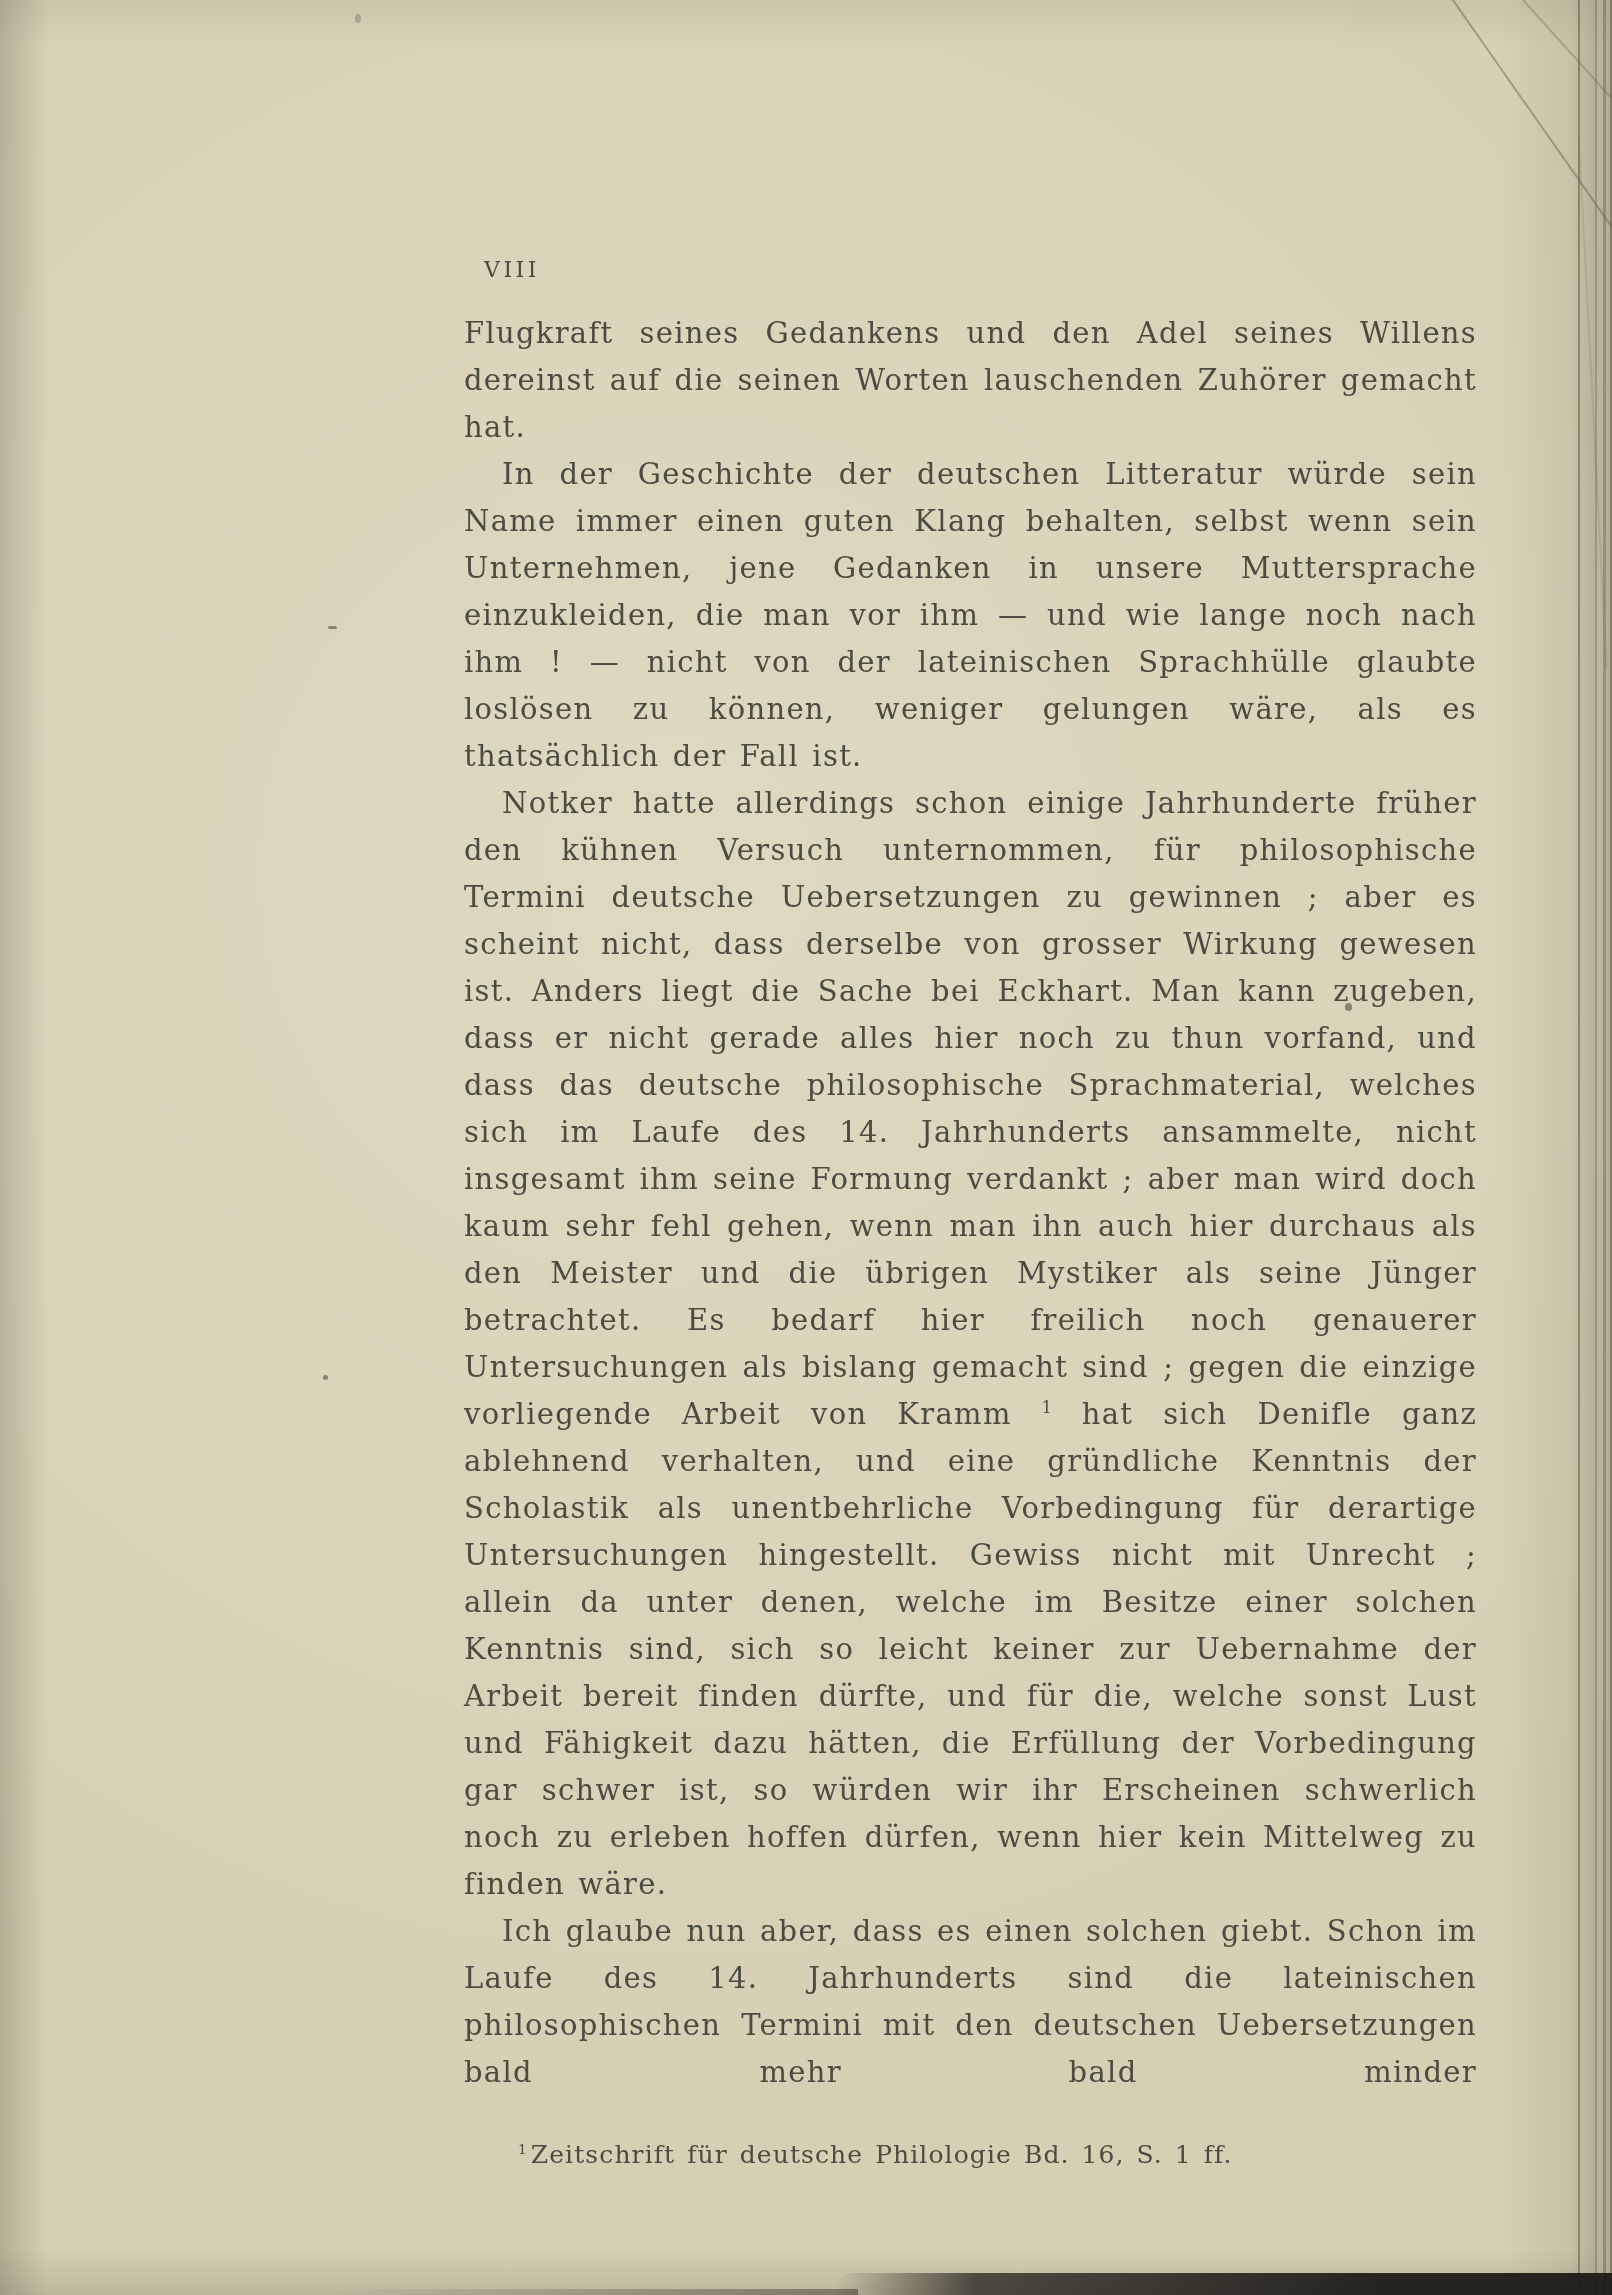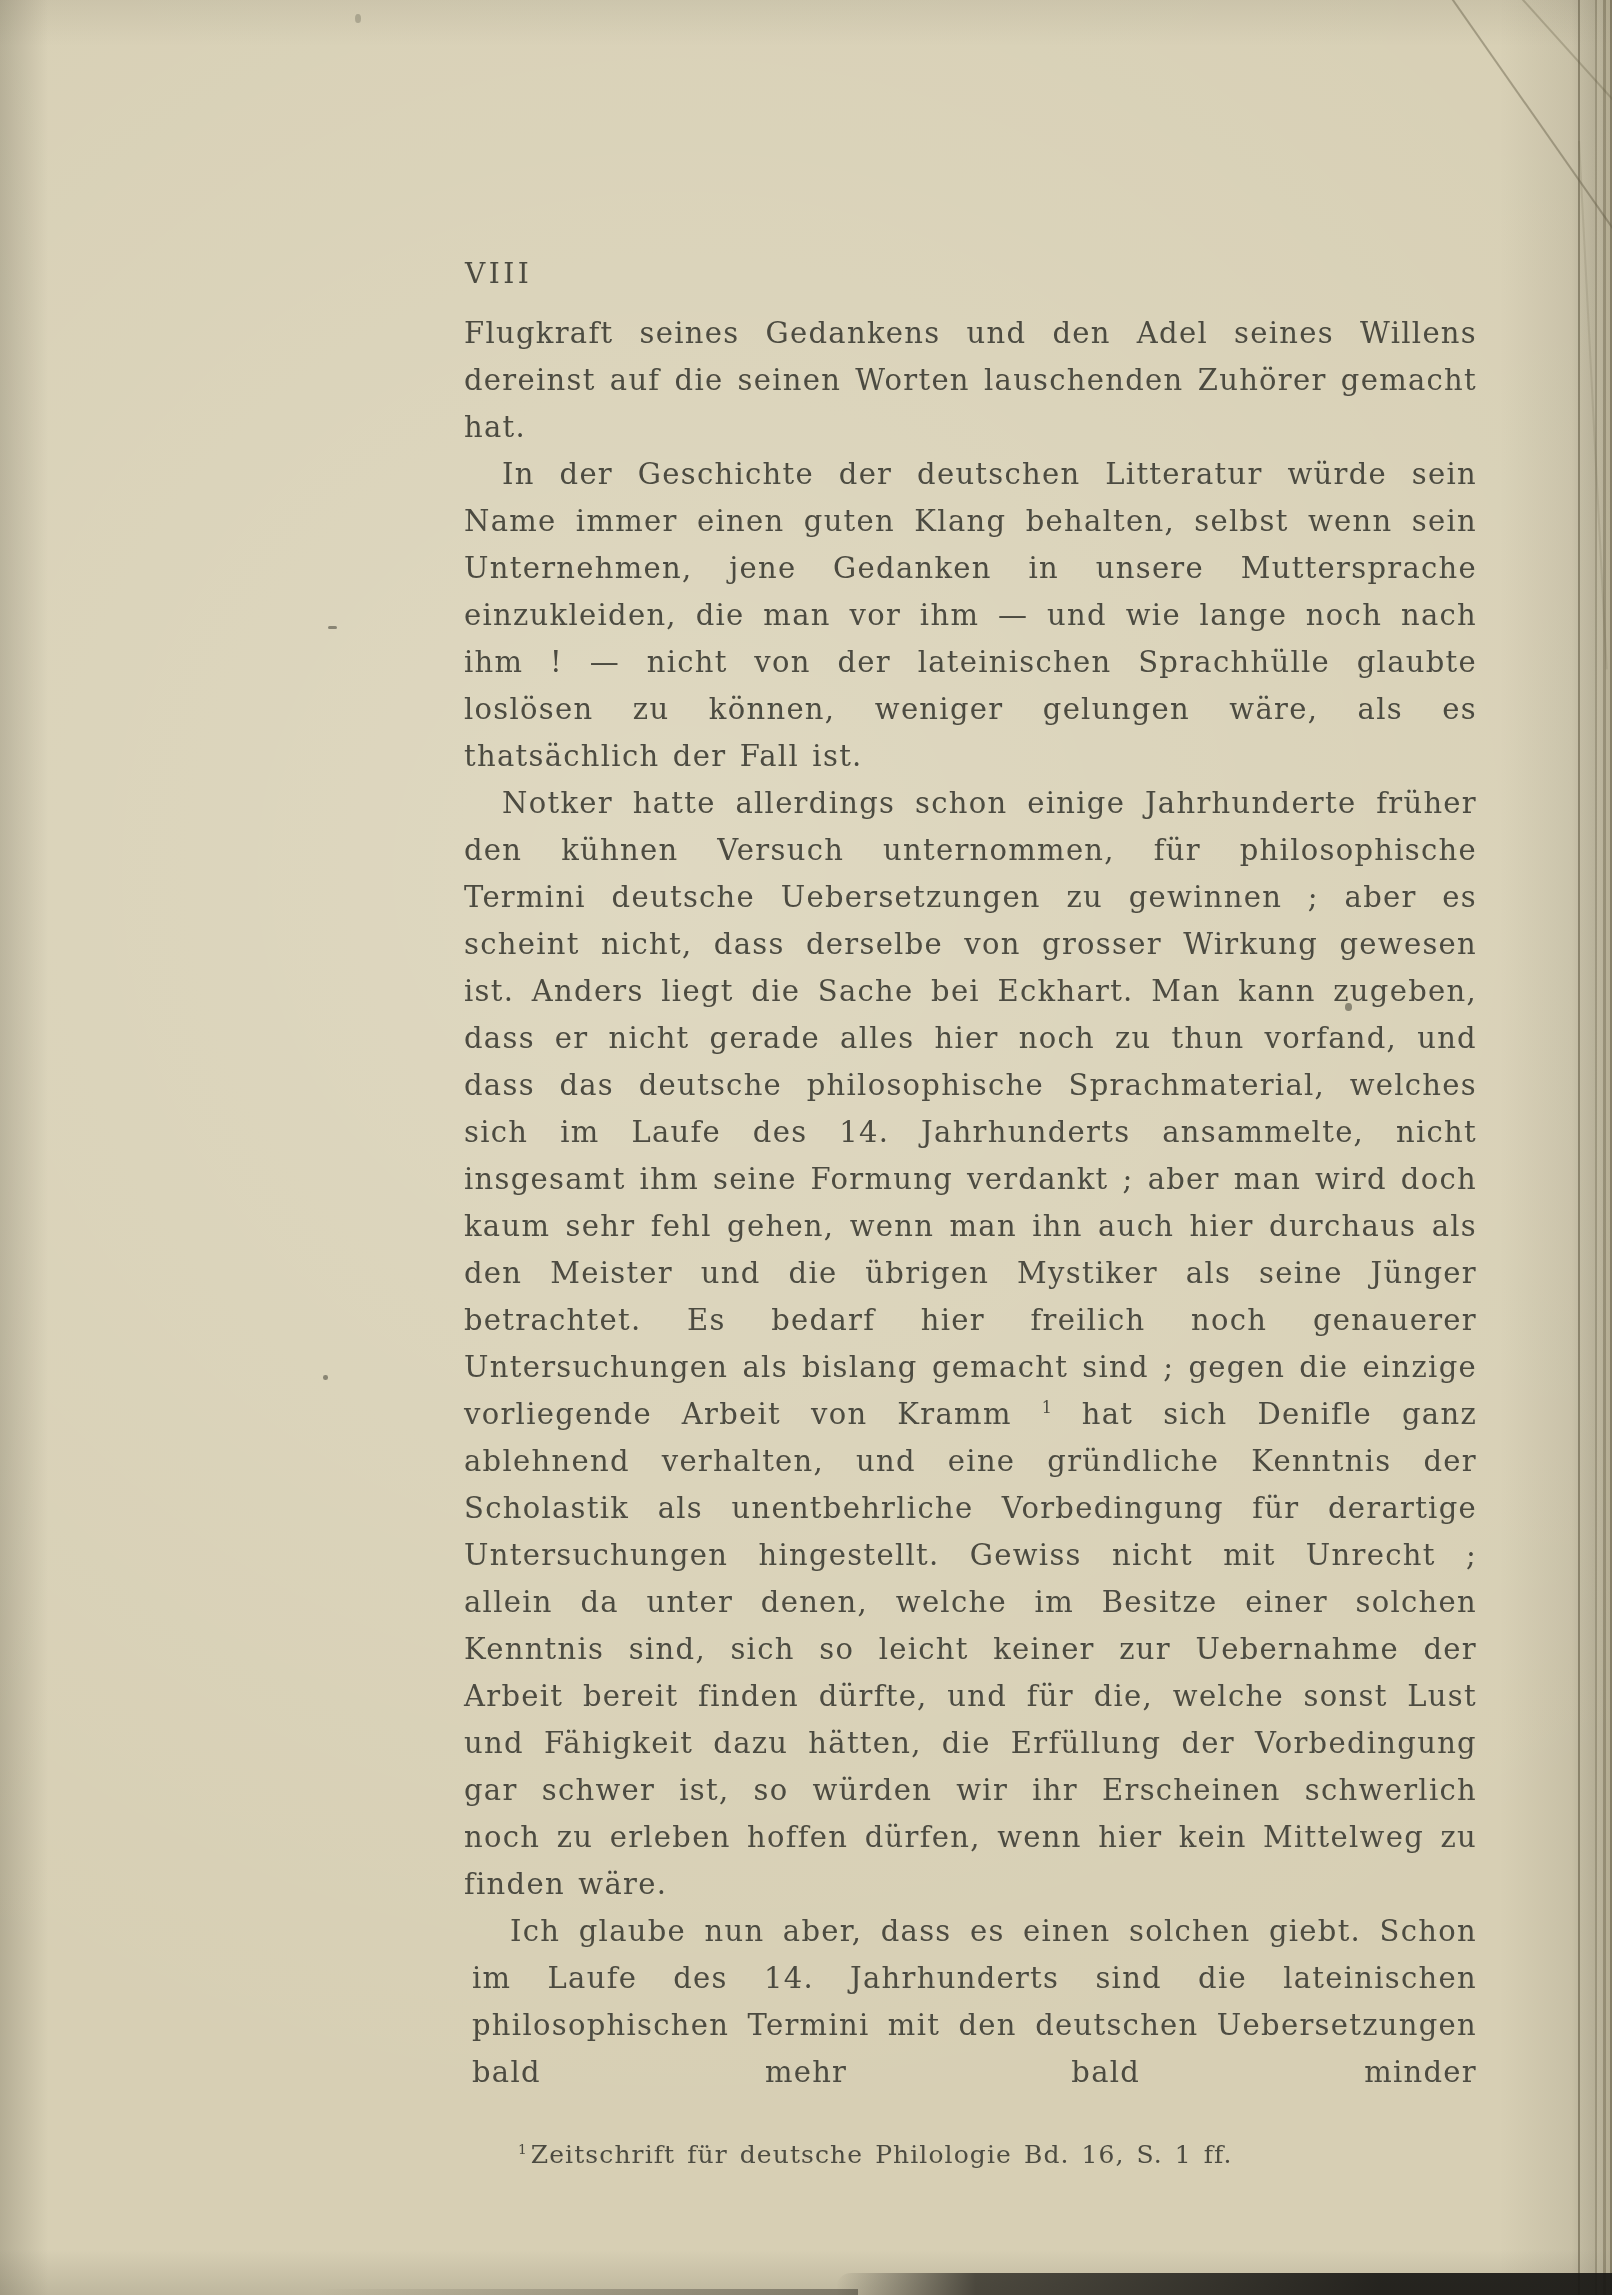--- a/index.html
+++ b/index.html
@@ -18,41 +18,41 @@
       radial-gradient(ellipse 130% 90% at 42% 38%, rgba(255,255,246,0.20), rgba(255,255,246,0) 62%),
       linear-gradient(to right, rgba(80,75,58,0.26), rgba(80,75,58,0) 3%),
       linear-gradient(to bottom, rgba(80,75,58,0.10), rgba(80,75,58,0) 2%),
       linear-gradient(to left, rgba(60,56,42,0.38), rgba(60,56,42,0.10) 2.5%, rgba(60,56,42,0) 7%),
       linear-gradient(to top, rgba(60,56,42,0.16), rgba(60,56,42,0) 2%);
     color: var(--ink, #4c4b41);
   }
 
   .page-number {
     position: absolute;
-    left: 465px;
+    left: 484px;
     top: 257px;
-    font-size: 28px;
+    font-size: 22px;
     letter-spacing: 3.5px;
   }
 
   .text-block {
     position: absolute;
     left: 464px;
     top: 310px;
     width: 1013px;
     font-size: 29px;
     line-height: 47px;
     letter-spacing: 1.3px;
     word-spacing: 2.9px;
     text-align: justify;
     hyphens: auto;
   }
   .para { text-align: justify; }
   .para.indent { text-indent: 38px; }
-  .para.justify-last { text-align-last: justify; margin-left: 8px; }
+  .para.justify-last { text-align-last: justify; }
   sup {
     font-size: 0.55em;
     line-height: 0;
     vertical-align: super;
     letter-spacing: 0;
   }
 
   .footnote {
     margin-top: 42px;
     padding-left: 54px;

